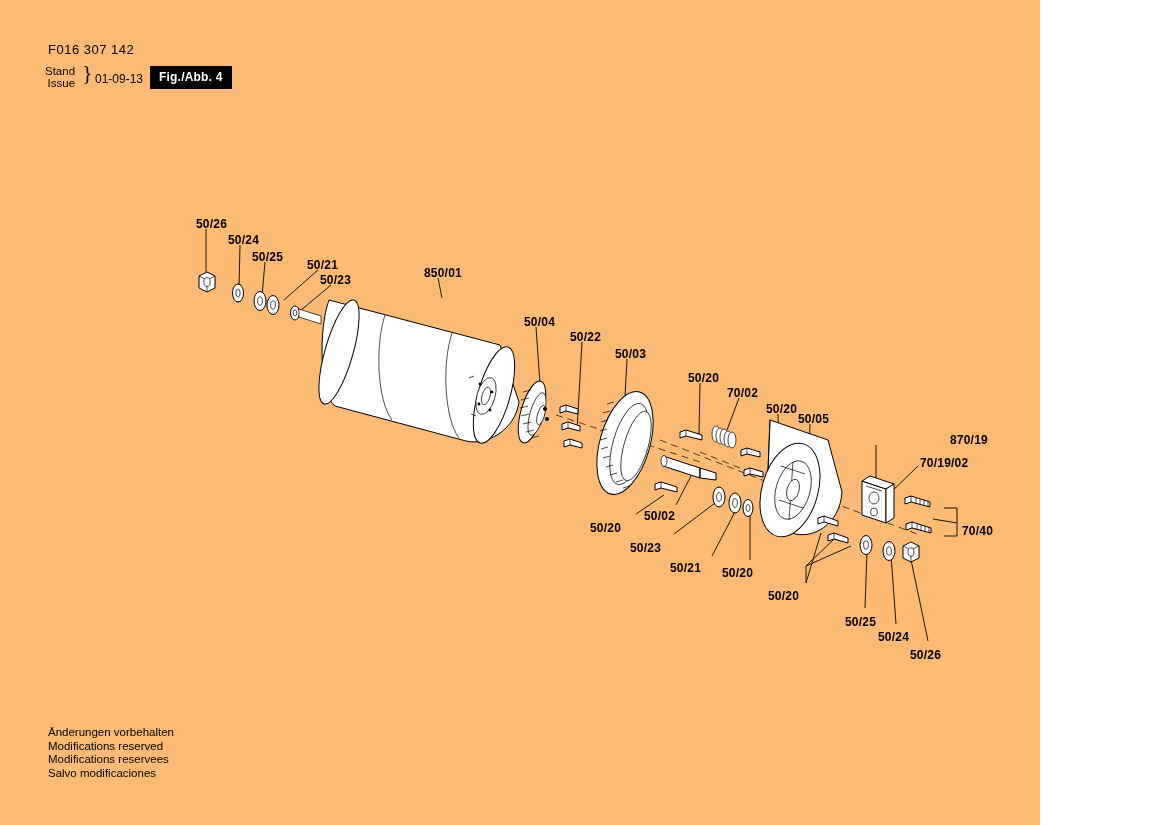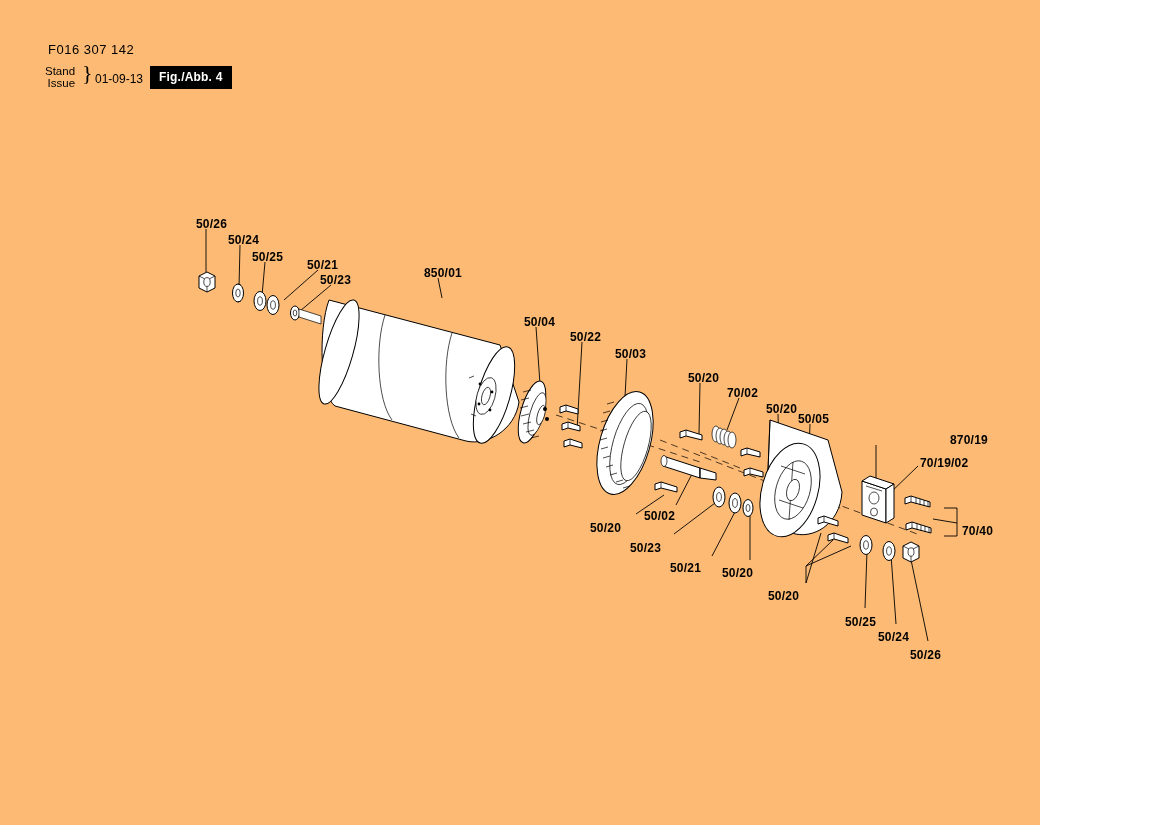--- a/index.html
+++ b/index.html
@@ -397,14 +397,20 @@
     <div class="callout" style="left:644px; top:509px;">50/02</div>
     <div class="callout" style="left:630px; top:541px;">50/23</div>
     <div class="callout" style="left:670px; top:561px;">50/21</div>
     <div class="callout" style="left:722px; top:566px;">50/20</div>
     <div class="callout" style="left:768px; top:589px;">50/20</div>
     <div class="callout" style="left:845px; top:615px;">50/25</div>
     <div class="callout" style="left:878px; top:630px;">50/24</div>
     <div class="callout" style="left:910px; top:648px;">50/26</div>
   </div>
 
+  <div class="footer">
+    <div>Änderungen vorbehalten</div>
+    <div>Modifications reserved</div>
+    <div>Modifications reservees</div>
+    <div>Salvo modificaciones</div>
+  </div>
 
 </div>
 
 </body></html>

